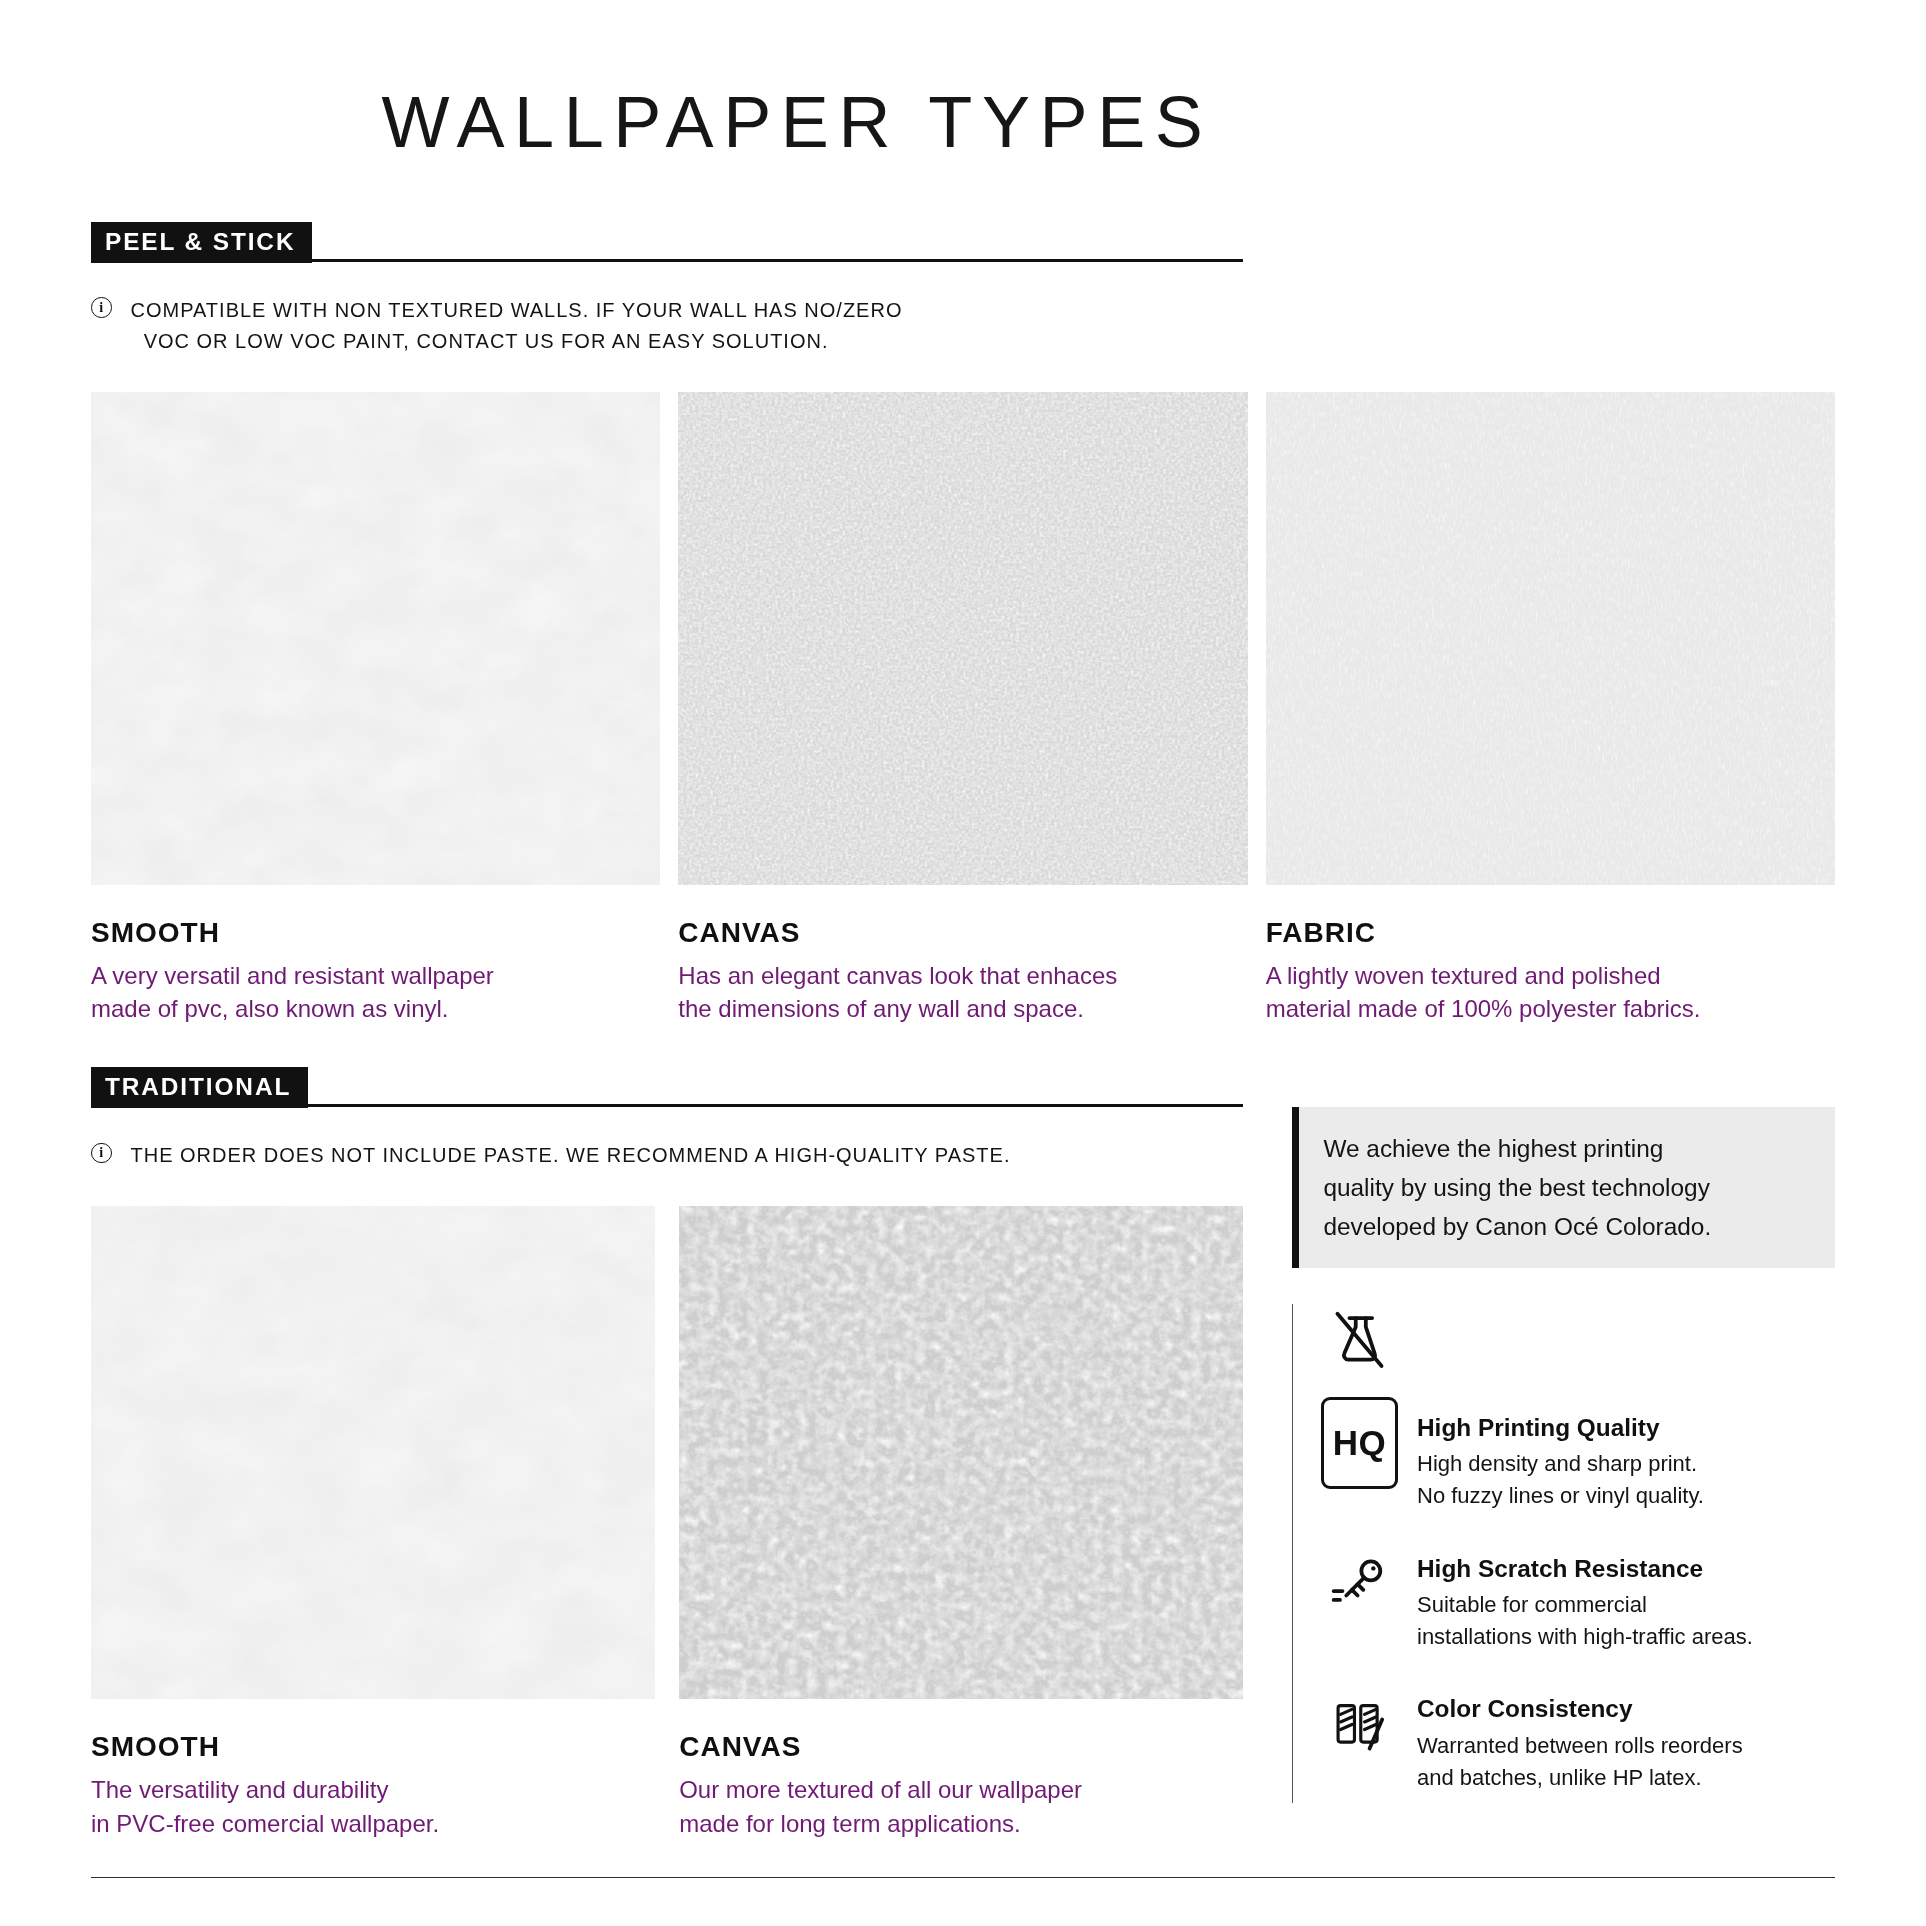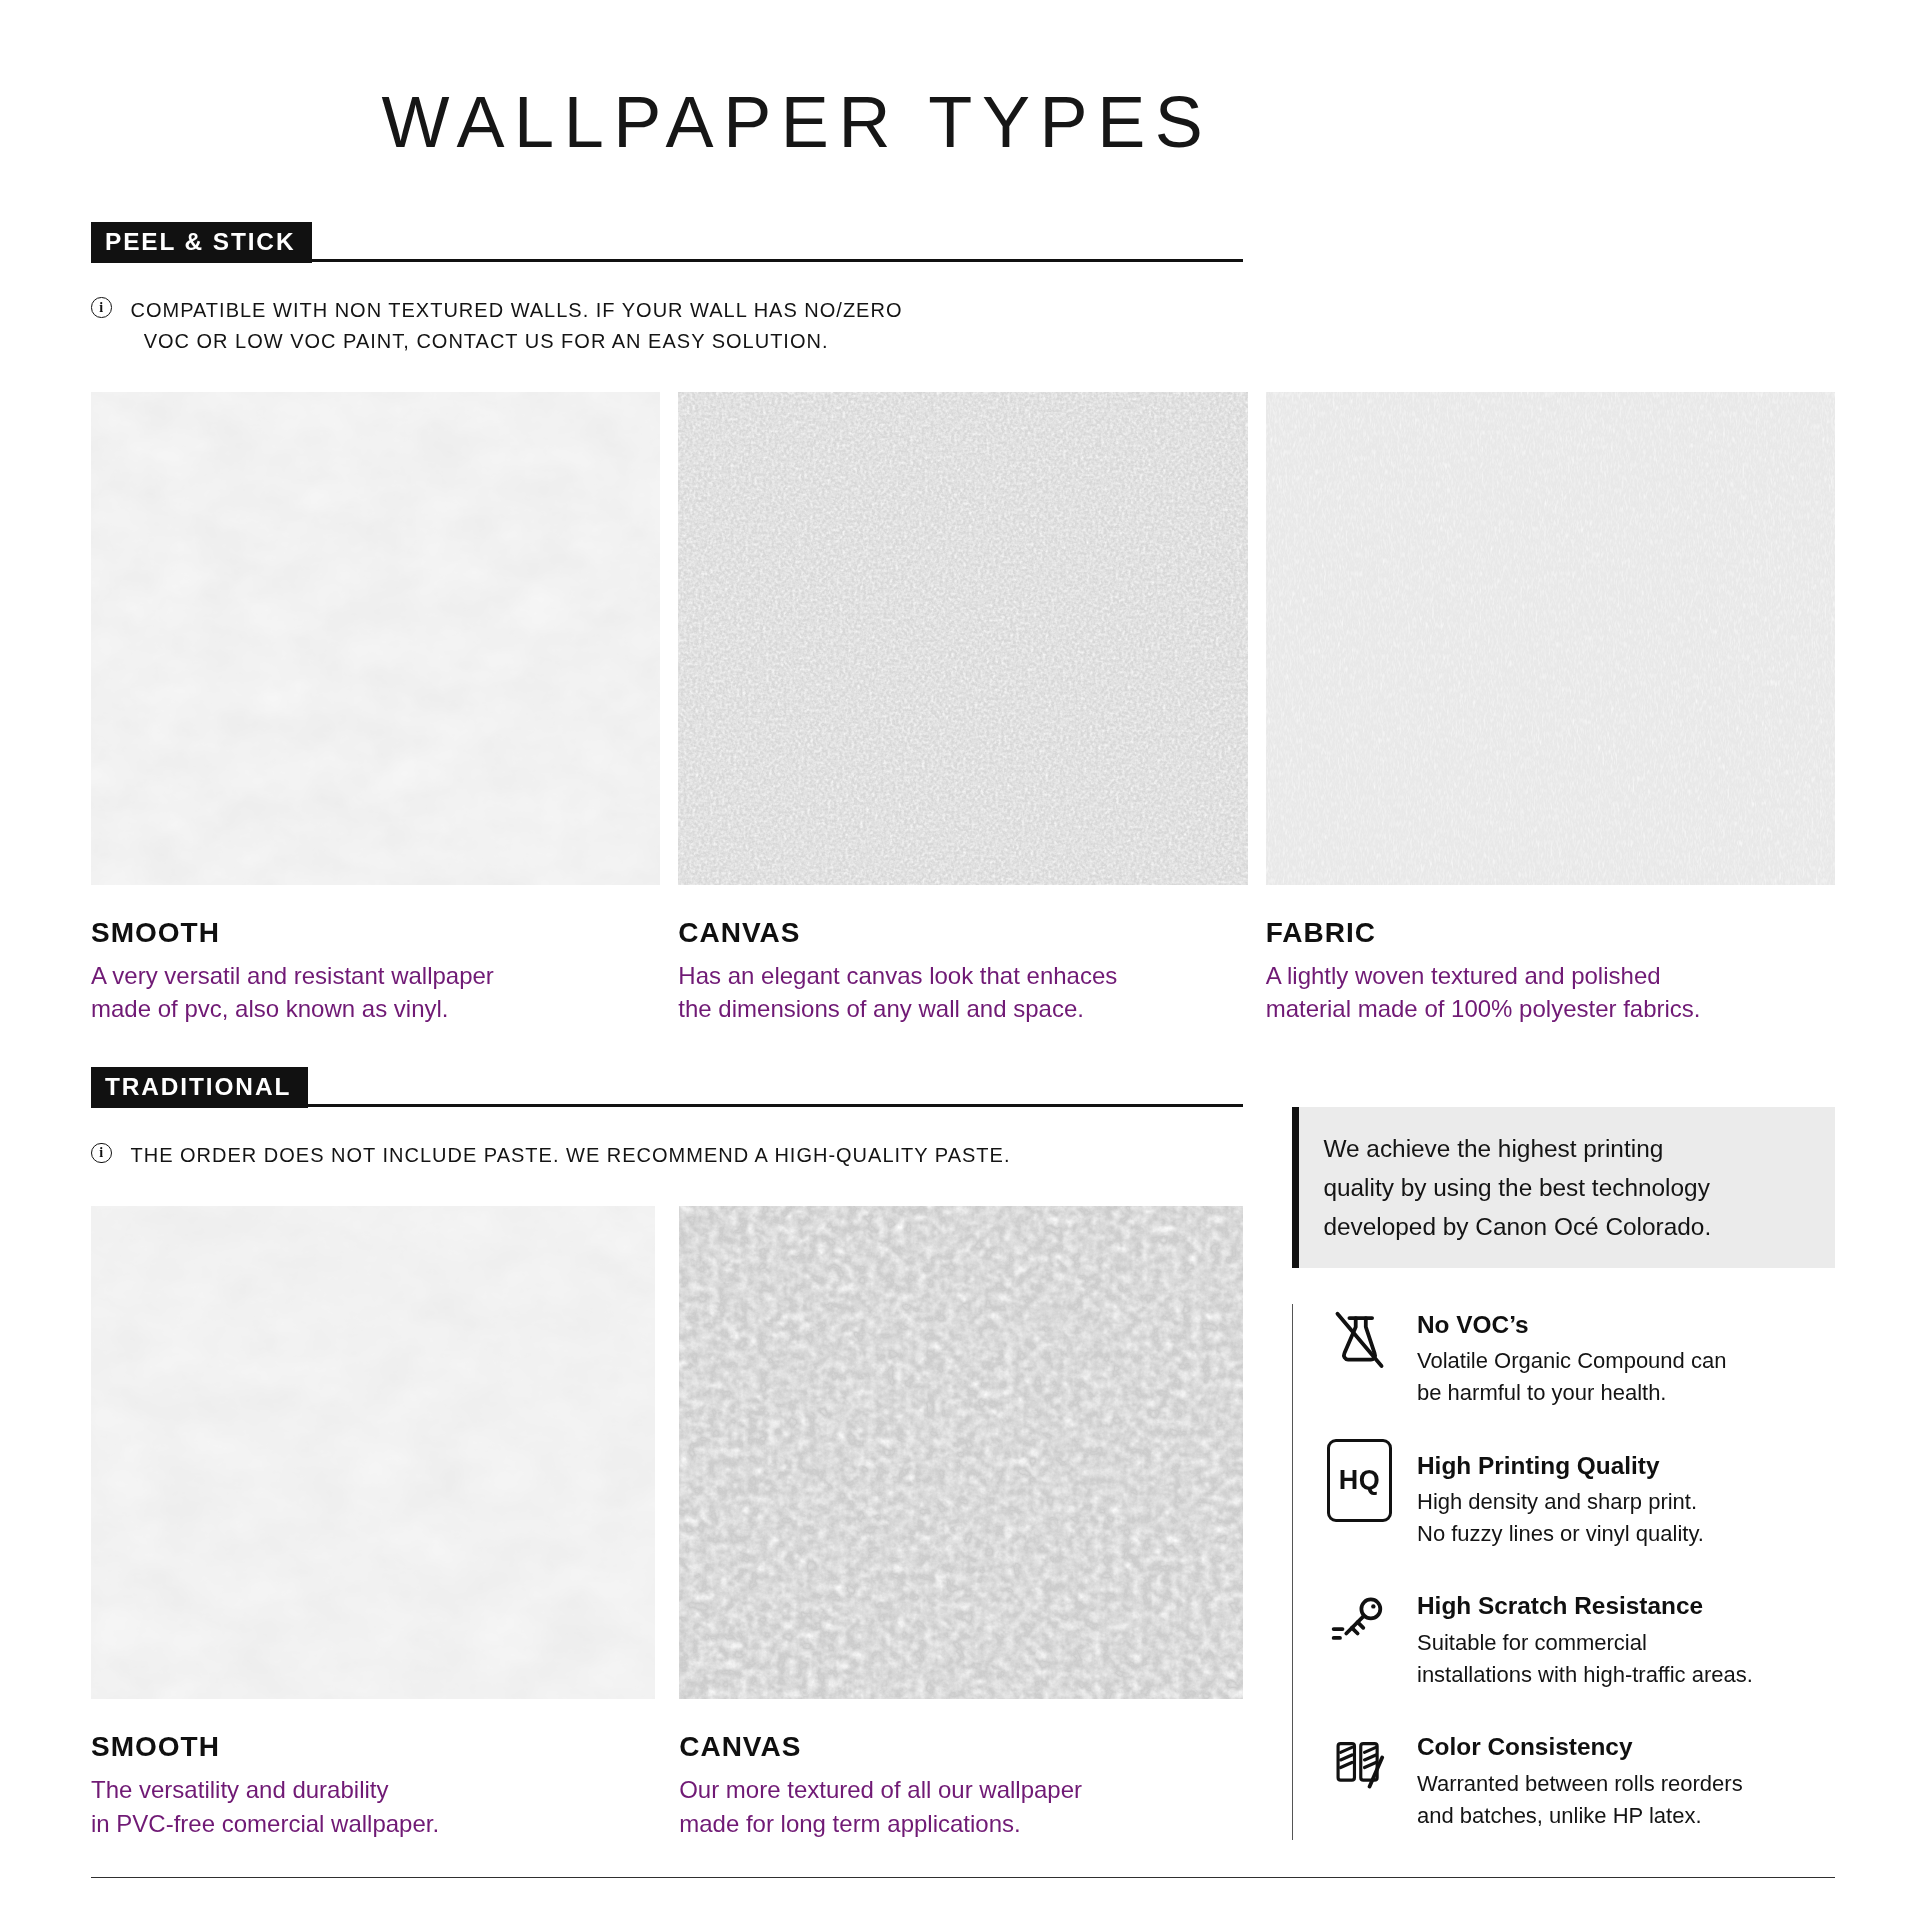--- a/index.html
+++ b/index.html
@@ -83,21 +83,21 @@
   .features { margin-top: 36px; border-left: 1.9px solid #555; padding: 3.9px 0 9px 35px; }
   .feature { display: flex; gap: 26px; margin-bottom: 40px; align-items: flex-start; }
   .feature:last-child { margin-bottom: 0; }
   .feature-icon {
     width: 63px; height: 63px; flex: none;
     display: flex; align-items: center; justify-content: center;
   }
   .feature-icon svg { width: 100%; height: 100%; }
   .hq-box {
     border: 3.9px solid #111; border-radius: 9px;
-    padding: 23px 9px; font-weight: 700; font-size: 27px; letter-spacing: 0.6px;
+    padding: 23px 9px; font-weight: 700; font-size: 35px; letter-spacing: 0.6px;
   }
   .feature-title { margin: 2.6px 0 6.4px 0; font-size: 24.4px; font-weight: 700; color: #101010; }
   .feature-desc { margin: 0; font-size: 22px; line-height: 1.45; white-space: pre-wrap; color: #141414; }
 
   hr.bottom-rule {
     border: none; border-top: 1.3px solid #2f2f2f;
     width: 1744px; margin: 37px 0 0 0;
   }
 
   svg.defs { position: absolute; width: 0; height: 0; }
@@ -279,25 +279,20 @@
         <div class="feature">
           <span class="feature-icon">
             <svg viewBox="0 0 100 100">
               <g fill="none" stroke="#111" stroke-width="6" stroke-linecap="round" stroke-linejoin="round">
                 <line x1="34" y1="16" x2="70" y2="16"></line>
                 <path d="M44 16 v14 L26 72 a7 7 0 0 0 6 10 h36 a7 7 0 0 0 6 -10 L60 30 V16"></path>
                 <line x1="15" y1="9" x2="85" y2="92"></line>
               </g>
             </svg>
           </span>
-          <div class="feature-text">
-            <h4 class="feature-title">No VOC’s</h4>
-            <p class="feature-desc">Volatile Organic Compound can
-be harmful to your health.</p>
-          </div>
         </div>
 
         <div class="feature">
           <span class="feature-icon">
             <span class="hq-box">HQ</span>
           </span>
           <div class="feature-text">
             <h4 class="feature-title">High Printing Quality</h4>
             <p class="feature-desc">High density and sharp print.
 No fuzzy lines or vinyl quality.</p>

